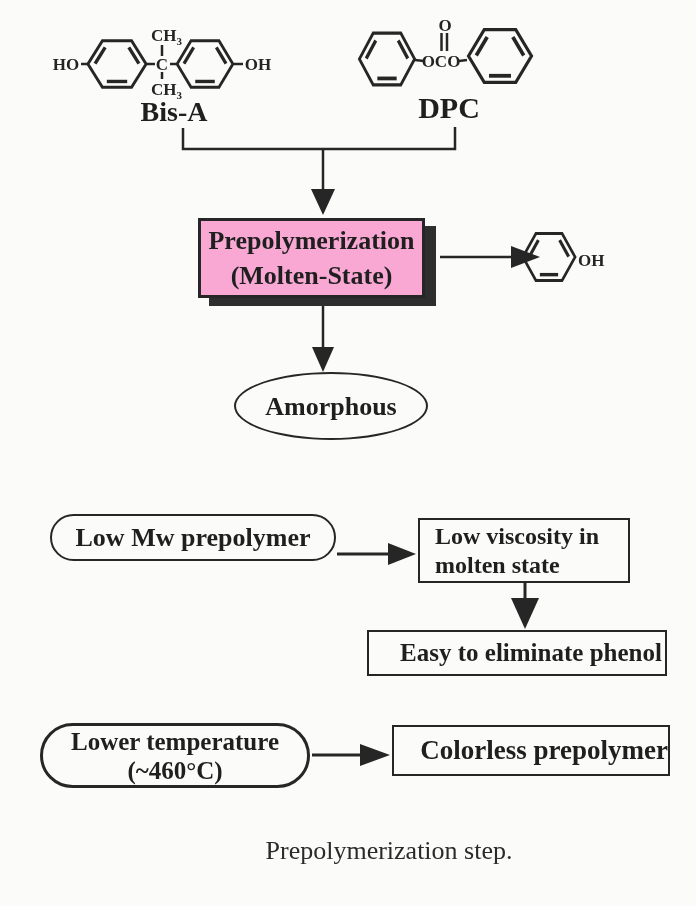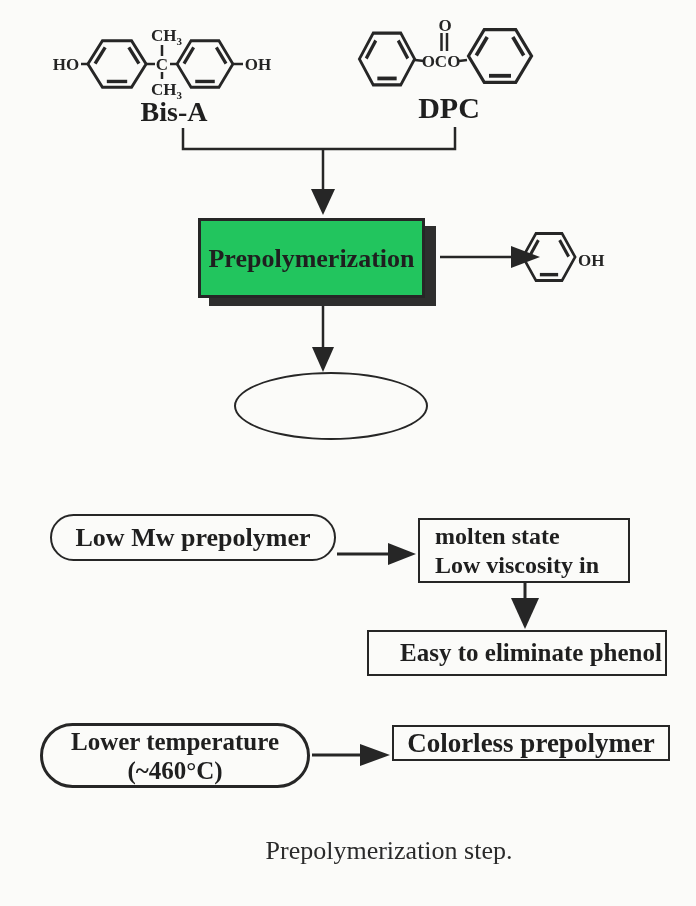--- a/index.html
+++ b/index.html
@@ -16,21 +16,21 @@
   .chem-label{font-family:"Liberation Serif","DejaVu Serif",serif;font-weight:bold;fill:#1f1f1f;}
   .box{
     position:absolute;box-sizing:border-box;border:2.5px solid #262626;
     display:flex;align-items:center;justify-content:center;text-align:center;
     font-family:"Liberation Serif","DejaVu Serif",serif;font-weight:bold;color:#1f1f1f;
     background:transparent;
   }
   .line{display:block;}
   #prepoly-box{
     left:198px;top:218px;width:227px;height:80px;border-width:3.5px;
-    background:#22c55e;box-shadow:11px 8px 0 #2e2e2e;
+    background:#f9a8d4;box-shadow:11px 8px 0 #2e2e2e;
     font-size:26px;line-height:35px;
   }
   #amorphous-ellipse{
     left:234px;top:372px;width:194px;height:68px;border-radius:50%;
     font-size:26px;line-height:29px;
   }
   #lowmw-stadium{
     left:50px;top:514px;width:286px;height:47px;border-radius:24px;
     font-size:26px;
   }
@@ -42,22 +42,23 @@
   #easyphenol-box{
     left:367px;top:630px;width:300px;height:46px;
     font-size:25px;
     padding-left:28px;
   }
   #lowertemp-stadium{
     left:40px;top:723px;width:270px;height:65px;border-radius:33px;border-width:3px;
     font-size:25px;line-height:29px;align-items:center;
   }
   #colorless-box{
-    left:392px;top:725px;width:278px;height:36px;
+    left:392px;top:725px;width:278px;height:51px;
     font-size:27px;
+    justify-content:flex-end;
   }
   #caption{
     position:absolute;left:0;top:836px;width:690px;text-align:center;
     font-size:26px;font-weight:normal;color:#2a2a2a;margin-left:44px;
   }
 </style>
 </head>
 <body>
 
 <div class="canvas">
@@ -134,36 +135,38 @@
 
     <g>
       <line class="stroke" stroke-width="3" x1="312" y1="755" x2="362" y2="755"></line>
       <polygon class="fillink" points="390,755 360,744 360,766"></polygon>
     </g>
   </svg>
 
   <div class="box" id="prepoly-box">
     <div>
       <span class="line">Prepolymerization</span>
+      <span class="line">(Molten-State)</span>
     </div>
   </div>
 
   <div class="box" id="amorphous-ellipse">
     <div>
+      <span class="line">Amorphous</span>
     </div>
   </div>
 
   <div class="box" id="lowmw-stadium">
     <span>Low Mw prepolymer</span>
   </div>
 
   <div class="box" id="viscosity-box">
     <div>
+      <span class="line">Low viscosity in</span>
       <span class="line">molten state</span>
-      <span class="line">Low viscosity in</span>
     </div>
   </div>
 
   <div class="box" id="easyphenol-box">
     <span>Easy to eliminate phenol</span>
   </div>
 
   <div class="box" id="lowertemp-stadium">
     <div>
       <span class="line">Lower temperature</span>

